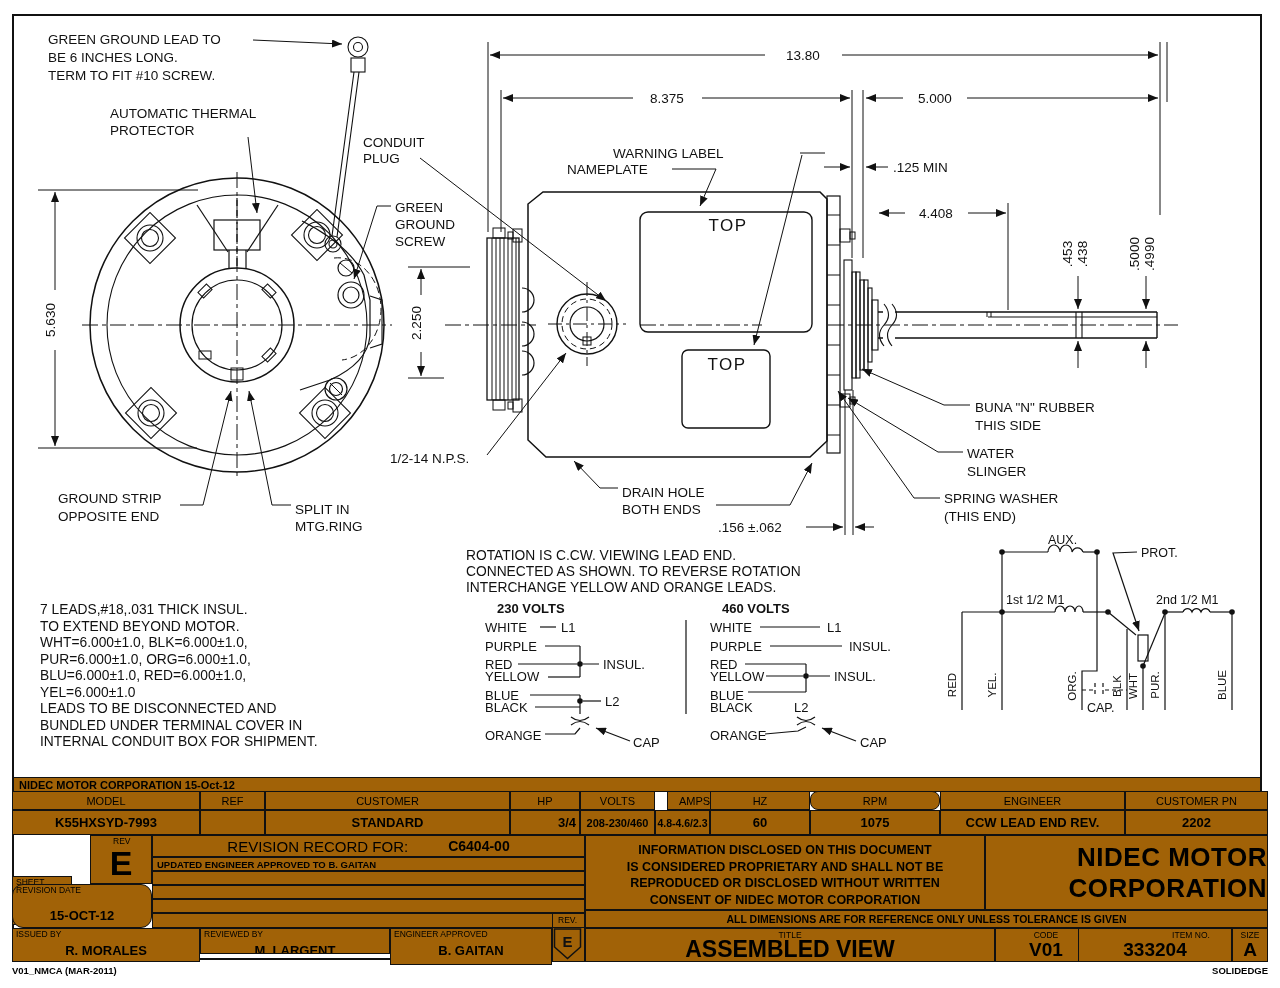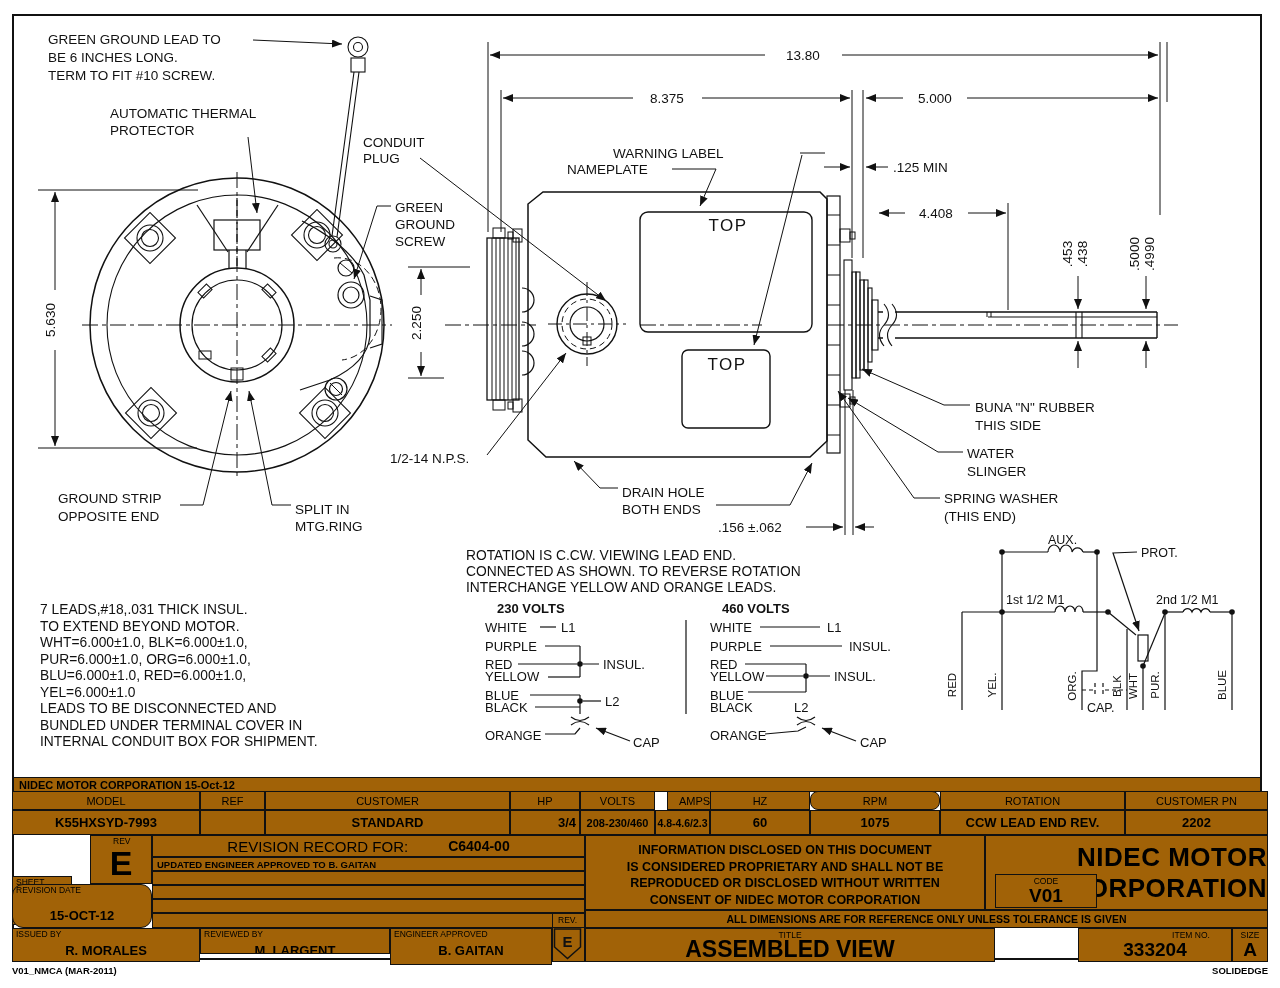--- a/index.html
+++ b/index.html
@@ -417,21 +417,21 @@
   <div class="cell cent hdr" style="left:655px;top:791px;width:55px;height:19px;margin-left:12px;">
       <span>AMPS</span>
     </div>
   <div class="cell cent hdr" style="left:710px;top:791px;width:100px;height:19px;">
       <span>HZ</span>
     </div>
   <div class="cell cent hdr" style="left:810px;top:791px;width:130px;height:19px;border-radius:8px;">
       <span>RPM</span>
     </div>
   <div class="cell cent hdr" style="left:940px;top:791px;width:185px;height:19px;">
-      <span>ROTATION</span>
+      <span>ENGINEER</span>
     </div>
   <div class="cell cent hdr" style="left:1125px;top:791px;width:143px;height:19px;">
       <span>CUSTOMER PN</span>
     </div>
 
   <div class="cell cent big" style="left:12px;top:810px;width:188px;height:25px;">
       <span>K55HXSYD-7993</span>
     </div>
   <div class="cell cent big" style="left:200px;top:810px;width:65px;height:25px;">
       <span></span>
@@ -533,21 +533,21 @@
       <text x="14.5" y="19" text-anchor="middle" font-size="15" font-weight="bold">E</text>
     </svg>
   </div>
 
   <div class="cell" style="left:585px;top:928px;width:410px;height:34px;">
     <span style="position:absolute;left:0;top:1px;width:100%;text-align:center;font-size:8.5px;">TITLE</span>
     <div class="cent" style="position:absolute;left:0;top:8px;width:100%;height:25px;font-size:23px;font-weight:bold;">
         <span>ASSEMBLED VIEW</span>
       </div>
   </div>
-  <div class="cell" style="left:995px;top:874px;width:102px;height:34px;">
+  <div class="cell" style="left:995px;top:928px;width:102px;height:34px;">
     <span style="position:absolute;left:0;top:1px;width:100%;text-align:center;font-size:8.5px;">CODE</span>
     <div class="cent" style="position:absolute;left:0;top:9px;width:100%;height:24px;font-size:19px;font-weight:bold;">
         <span>V01</span>
       </div>
   </div>
   <div class="cell" style="left:1078px;top:928px;width:154px;height:34px;">
     <span style="position:absolute;left:0;top:1px;width:100%;text-align:center;font-size:8.5px;padding-left:36px;">ITEM NO.</span>
     <div class="cent" style="position:absolute;left:0;top:9px;width:100%;height:24px;font-size:19px;font-weight:bold;">
         <span>333204</span>
       </div>

